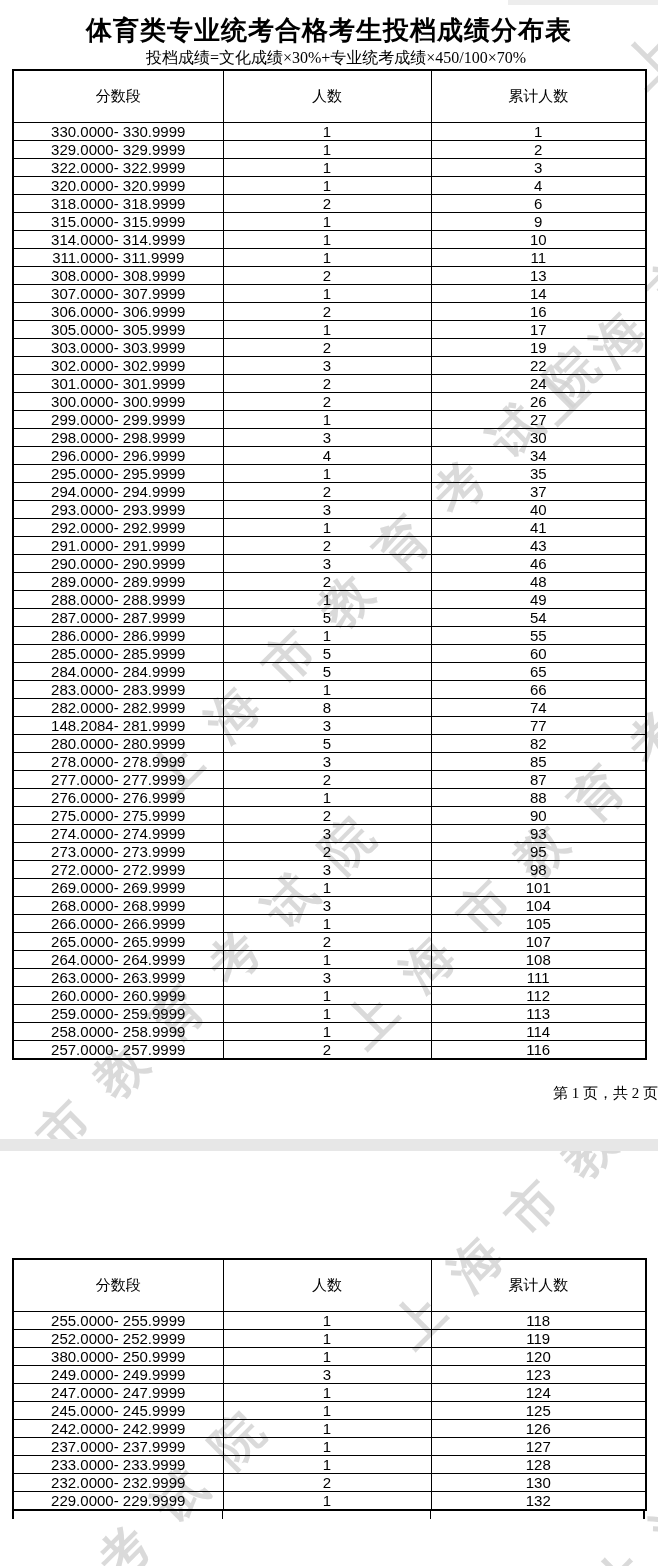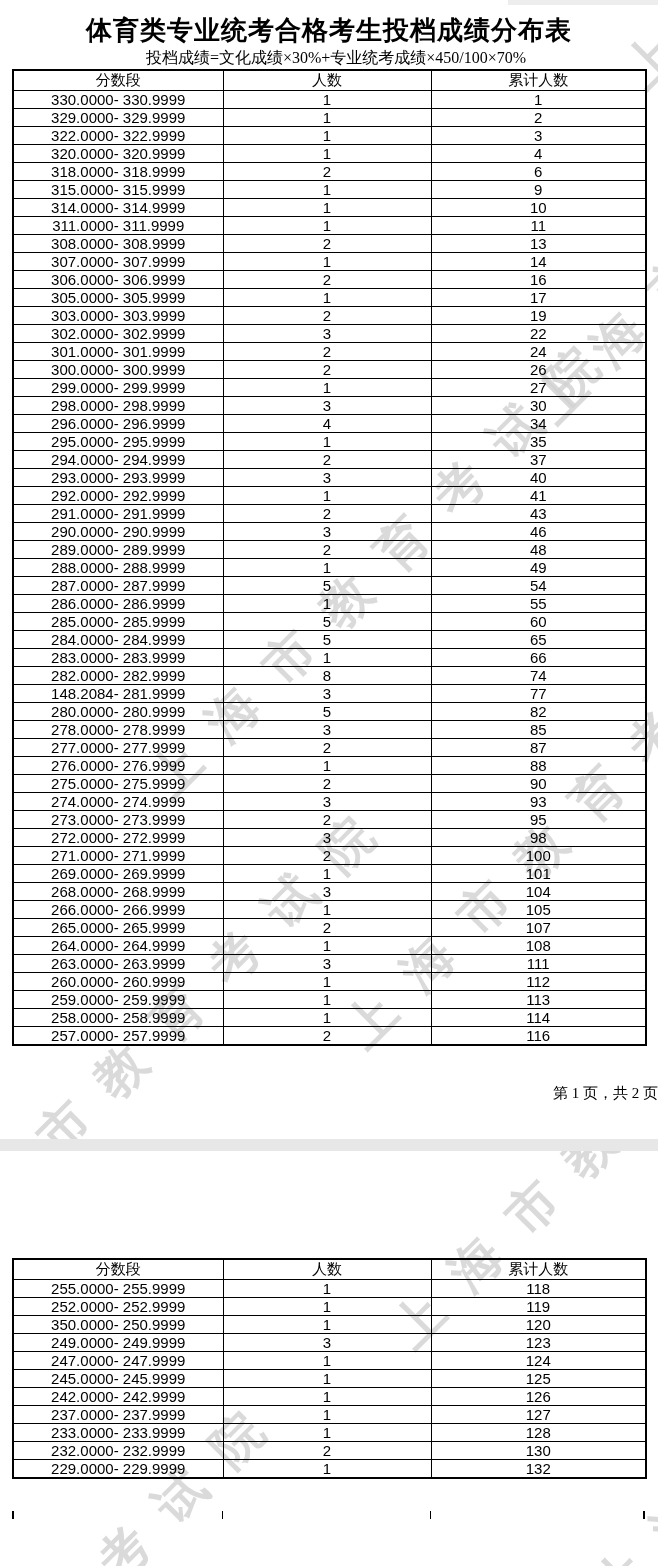--- a/index.html
+++ b/index.html
@@ -59,21 +59,21 @@
     width: 633px;
     border-collapse: collapse;
     table-layout: fixed;
     border: 2px solid #000;
   }
   .page-1 table.score-table { top: 69px; }
   .page-2 table.score-table { top: 107px; }
   table.score-table th {
     border: 1px solid #000;
     height: 19px;
-    padding: 0;
+    padding: 16px;
     text-align: center;
     font-weight: normal;
     font-size: 15px;
     font-family: "Liberation Serif", serif;
     overflow: hidden;
   }
   table.score-table td {
     border: 1px solid #000;
     height: 17px;
     padding: 0;
@@ -356,25 +356,20 @@
             <td>273.0000- 273.9999</td>
             <td>2</td>
             <td>95</td>
           </tr>
           <tr>
             <td>272.0000- 272.9999</td>
             <td>3</td>
             <td>98</td>
           </tr>
           <tr>
-            <td>271.0000- 271.9999</td>
-            <td>2</td>
-            <td>100</td>
-          </tr>
-          <tr>
             <td>269.0000- 269.9999</td>
             <td>1</td>
             <td>101</td>
           </tr>
           <tr>
             <td>268.0000- 268.9999</td>
             <td>3</td>
             <td>104</td>
           </tr>
           <tr>
@@ -446,21 +441,21 @@
             <td>255.0000- 255.9999</td>
             <td>1</td>
             <td>118</td>
           </tr>
           <tr>
             <td>252.0000- 252.9999</td>
             <td>1</td>
             <td>119</td>
           </tr>
           <tr>
-            <td>350.0000- 250.9999</td>
+            <td>380.0000- 250.9999</td>
             <td>1</td>
             <td>120</td>
           </tr>
           <tr>
             <td>249.0000- 249.9999</td>
             <td>3</td>
             <td>123</td>
           </tr>
           <tr>
             <td>247.0000- 247.9999</td>

